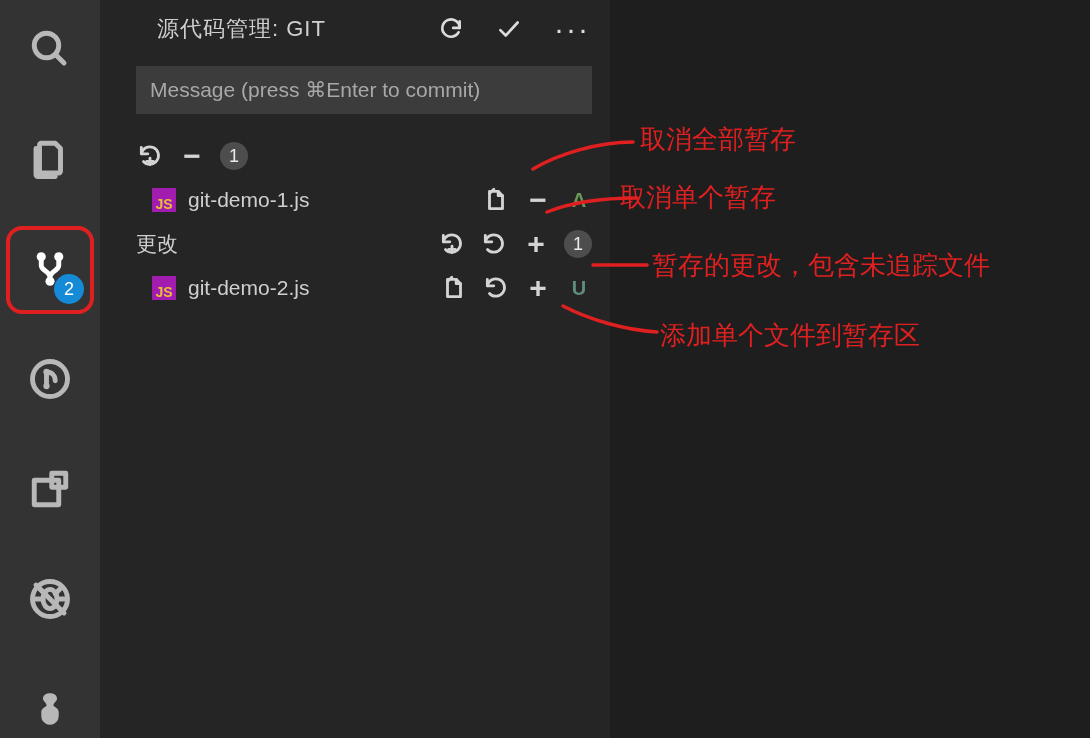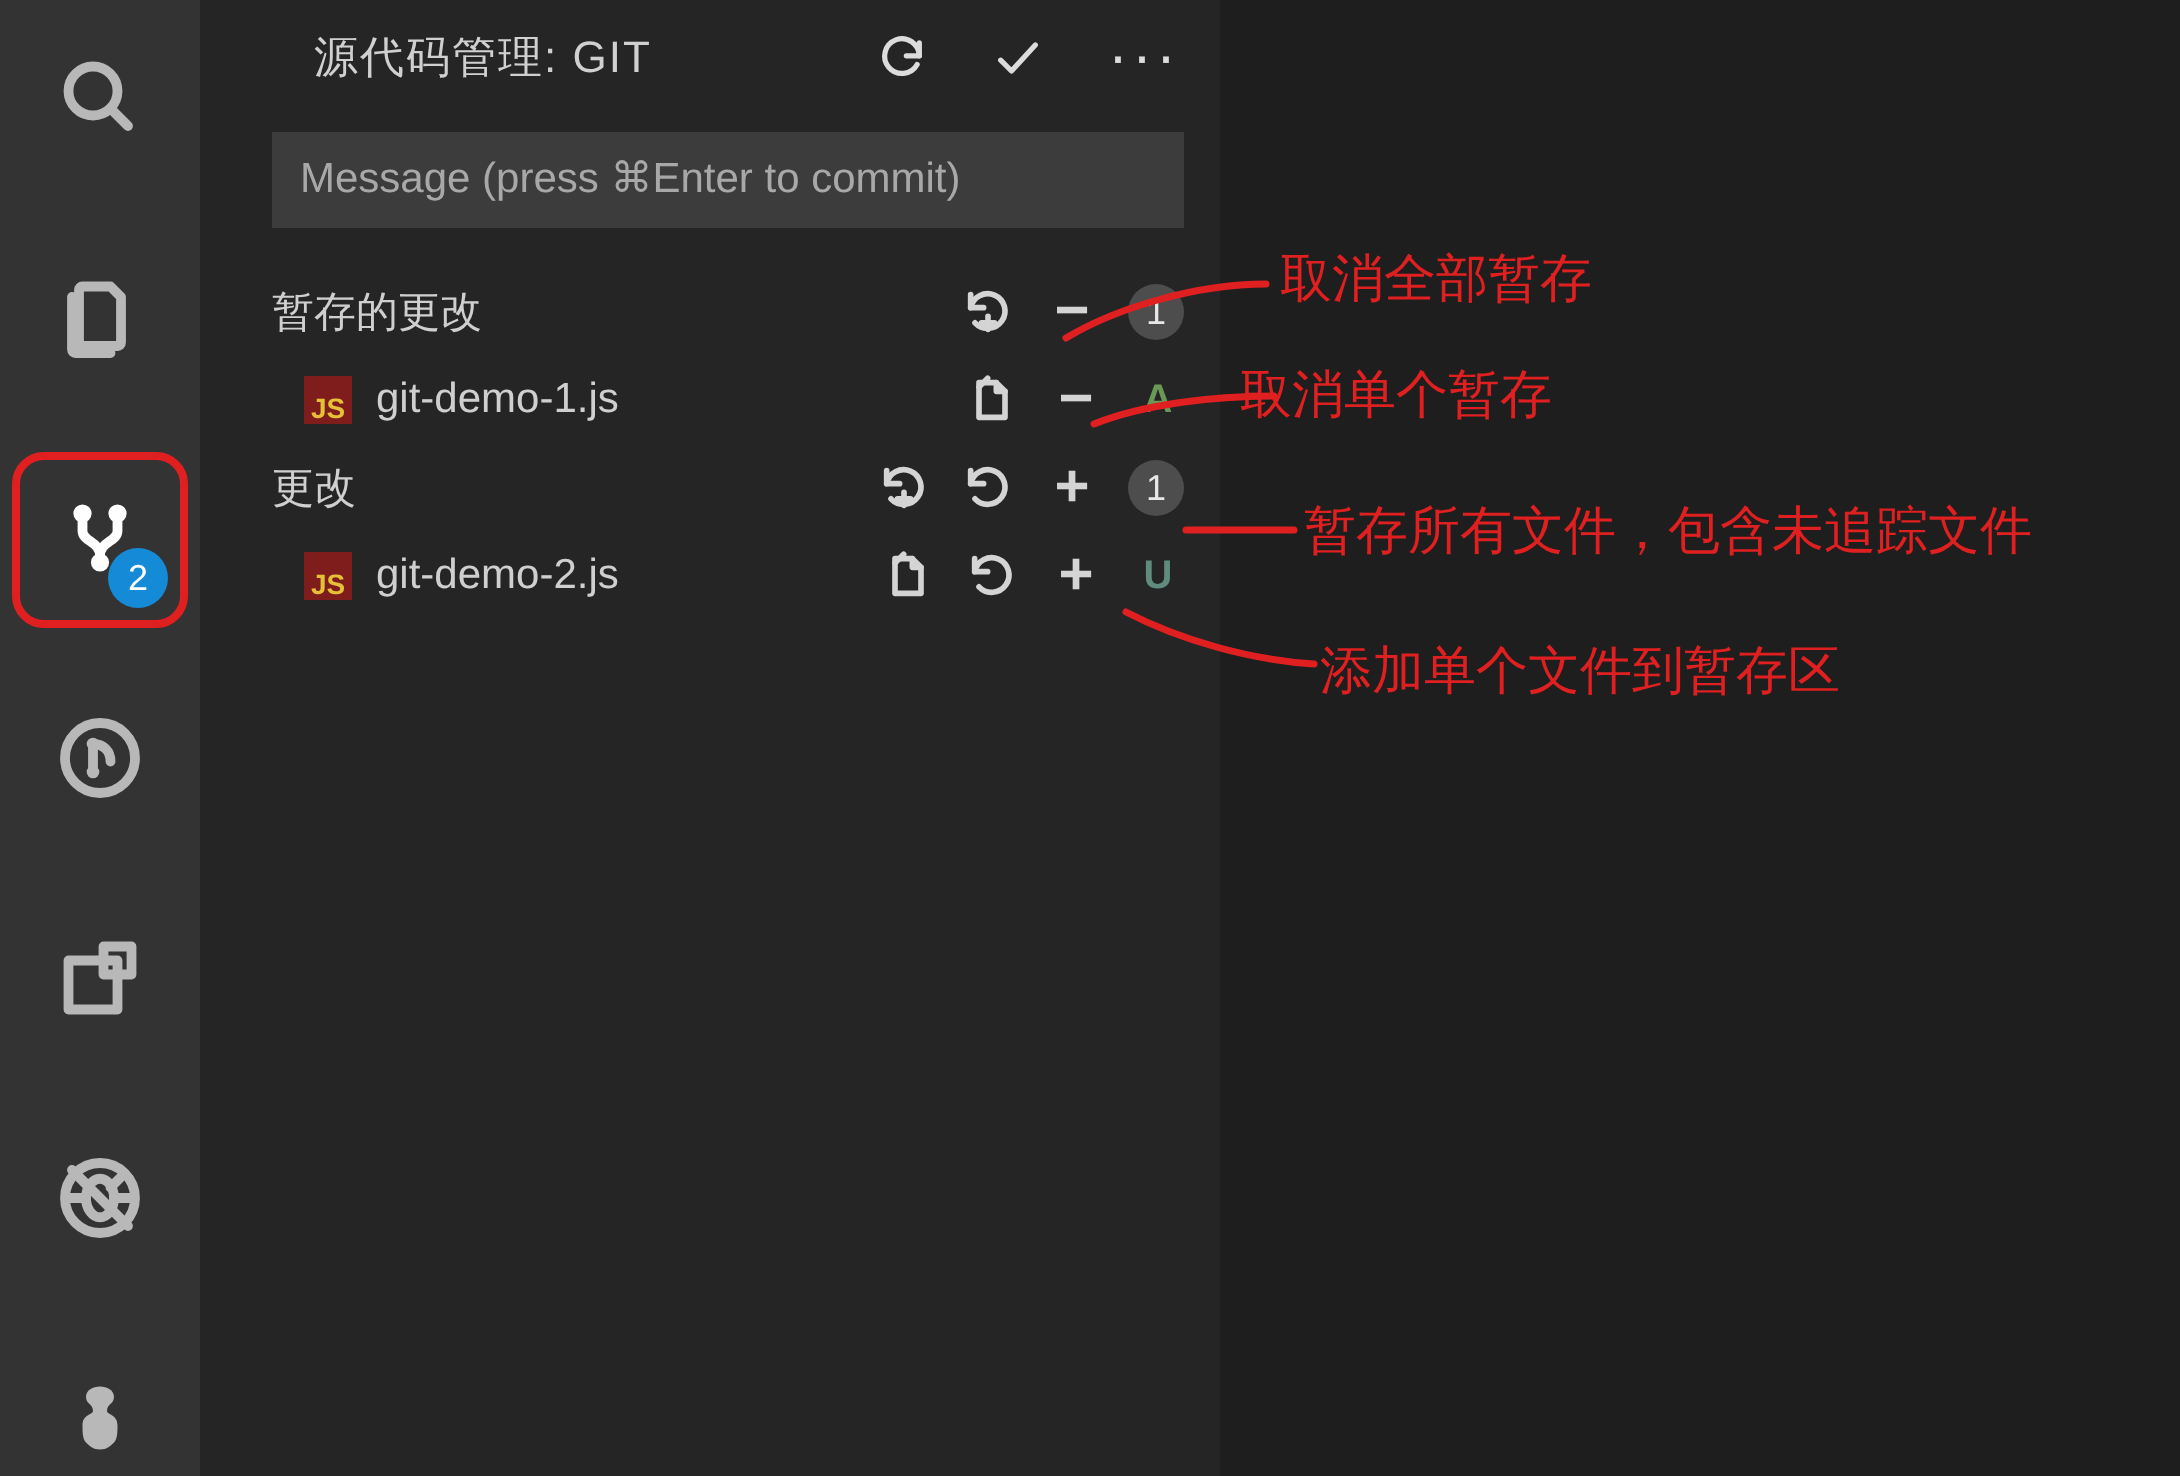--- a/index.html
+++ b/index.html
@@ -102,21 +102,21 @@
     display: flex;
     align-items: center;
     padding: 8px 18px 8px 36px;
     font-size: 21px;
     color: #cfcfcf;
   }
   .section-hdr .label, .file-row .fname { flex: 1; }
   .file-row { padding-left: 52px; }
   .jsicon {
     width: 24px; height: 24px;
-    background: #7f1d1d;
+    background: #a21caf;
     color: #e6c037;
     font-weight: 700;
     font-size: 14px;
     font-family: Arial, sans-serif;
     display: inline-flex;
     align-items: flex-end;
     justify-content: center;
     margin-right: 12px;
   }
   .row-actions { display:flex; align-items:center; gap: 14px; }
@@ -238,21 +238,20 @@
       </span>
       <span class="hdr-more">···</span>
     </div>
   </div>
 
   <div class="commit-box">
     <input type="text" placeholder="Message (press ⌘Enter to commit)" style="">
   </div>
 
   <div class="section-hdr">
-    <span class="label">暂存的更改</span>
     <div class="row-actions">
       <span class="mini-icon">
         <svg viewBox="0 0 24 24">
             <path d="M4 10a8 8 0 1 1 2 7"></path>
             <polyline points="4 4 4 10 10 10"></polyline>
             <line x1="12" y1="20" x2="12" y2="14"></line>
             <line x1="9" y1="17" x2="15" y2="17"></line>
           </svg>
       </span>
       <span class="mini-minus">−</span>
@@ -329,18 +328,18 @@
 <div class="anno" style="left:640px; top:122px;text-align:center;">取消全部暂存</div>
 
 <svg class="anno-line" style="left:542px; top:192px;" width="100" height="26">
   <path d="M5 20 C 30 10, 65 6, 95 6"></path>
 </svg>
 <div class="anno" style="left:620px; top:180px;">取消单个暂存</div>
 
 <svg class="anno-line" style="left:590px; top:255px;" width="60" height="20">
   <path d="M3 10 C 20 10, 40 10, 57 10"></path>
 </svg>
-<div class="anno" style="left:652px; top:248px;">暂存所有文件，包含未追踪文件</div>
+<div class="anno" style="left:652px; top:248px;">暂存的更改，包含未追踪文件</div>
 
 <svg class="anno-line" style="left:560px; top:302px;" width="100" height="40">
   <path d="M3 4 C 30 18, 65 28, 97 30"></path>
 </svg>
 <div class="anno" style="left:660px; top:318px;">添加单个文件到暂存区</div>
 
 </body></html>

